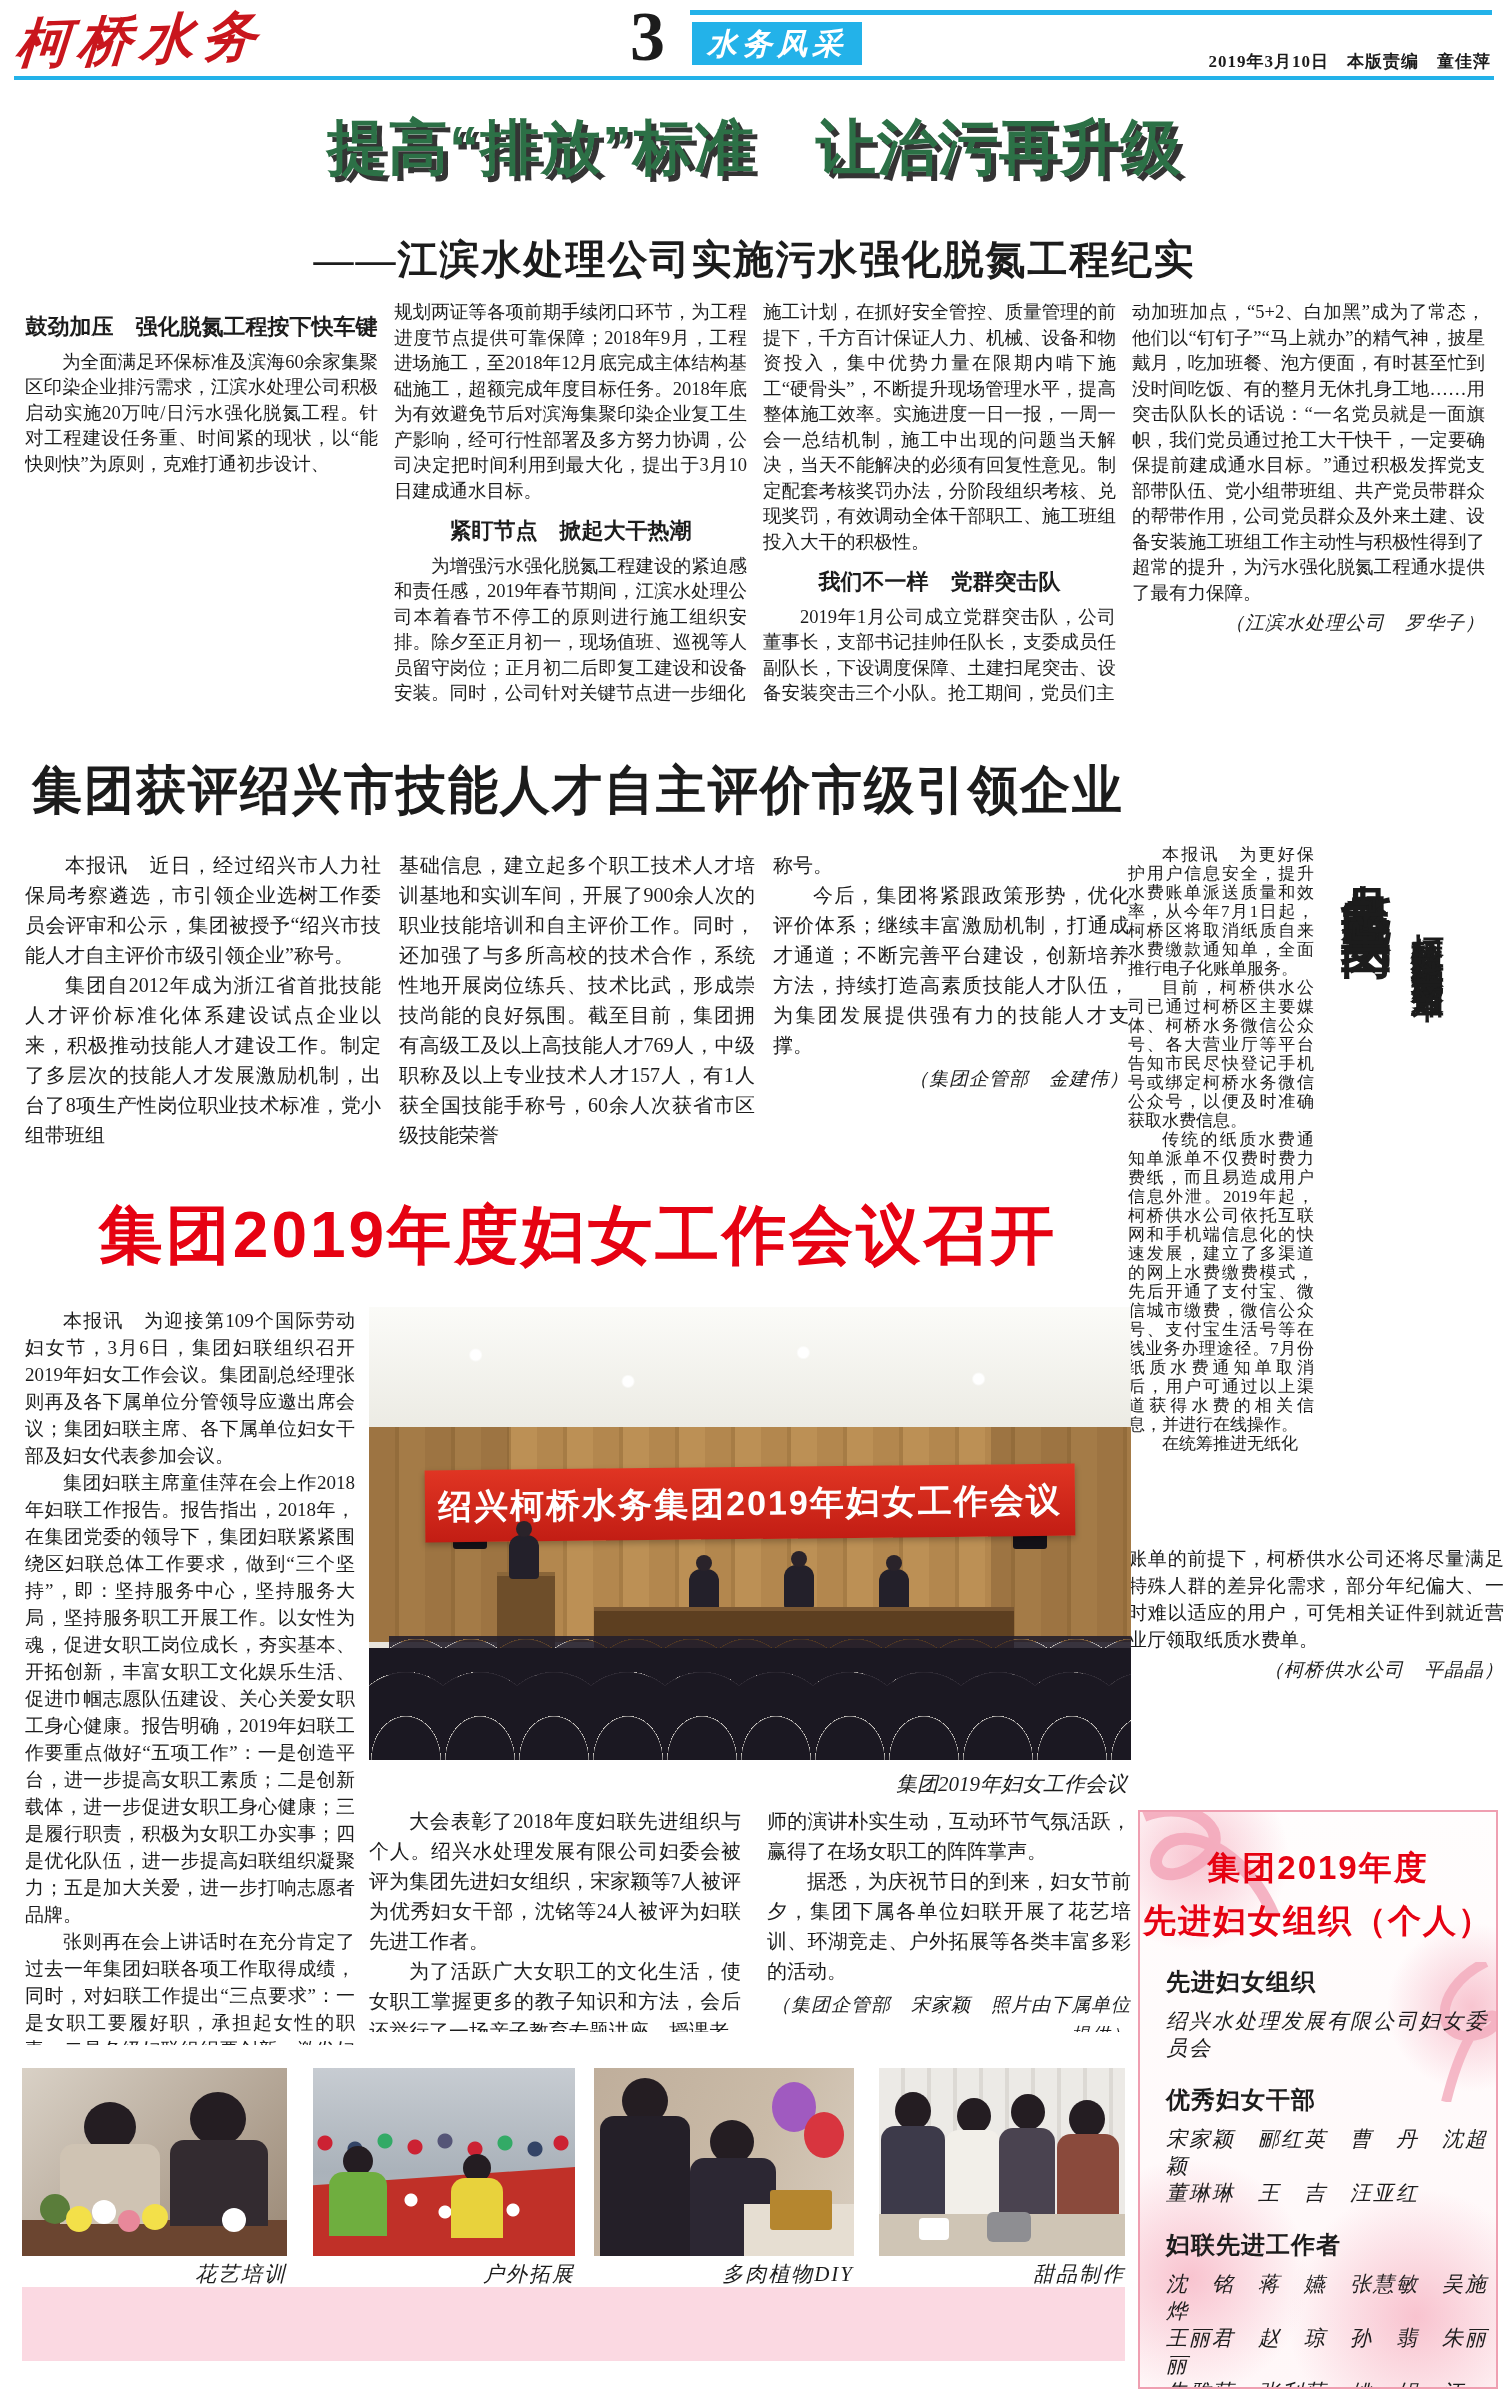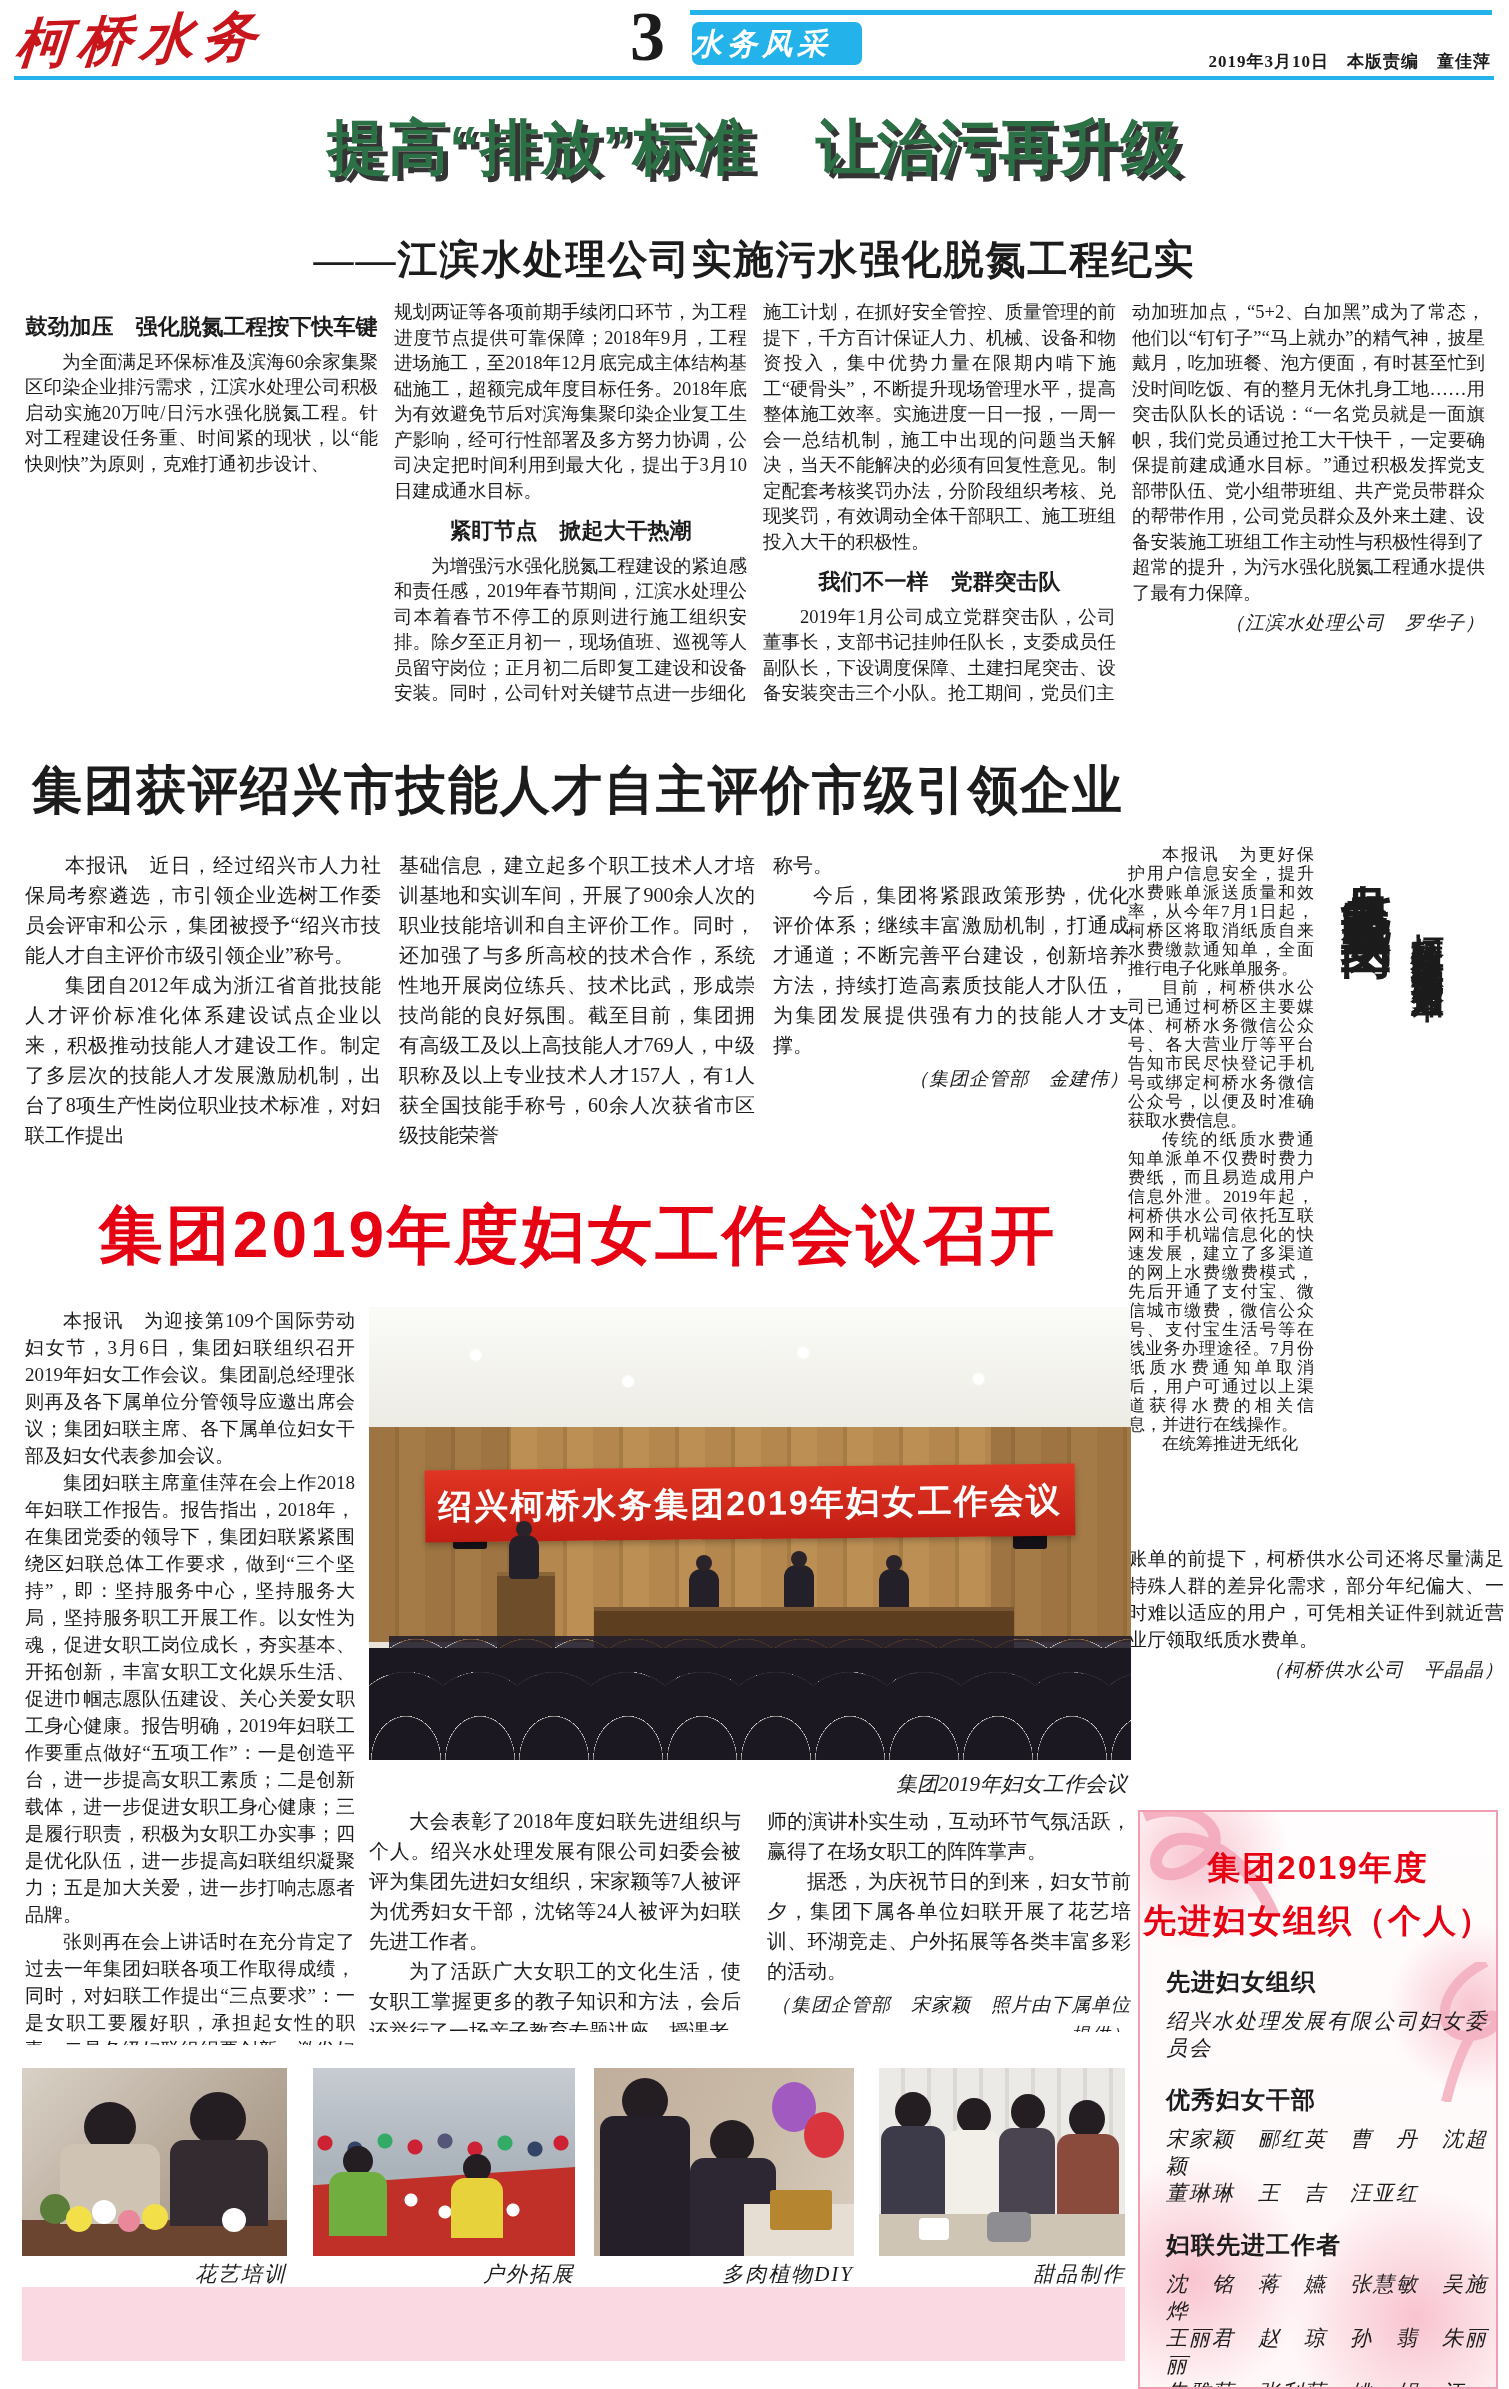--- a/index.html
+++ b/index.html
@@ -10,21 +10,21 @@
   p{margin:0;}
   .ind{text-indent:2em;}
   .just{text-align:justify;text-justify:inter-ideograph;}
 
   
   .masthead{left:16px;top:4px;font-size:54px;font-weight:bold;font-style:italic;color:#c9161d;
             letter-spacing:8px;transform:skewX(-6deg) rotate(-2deg);}
   .rule-top{left:690px;top:10px;width:802px;height:5px;background:#23b2e9;}
   .pagenum{left:630px;top:2px;font-size:70px;font-weight:bold;line-height:1;}
   .section-box{left:692px;top:22px;width:170px;height:43px;background:#23b2e9;color:#fff;
-               font-size:30px;font-weight:bold;font-style:italic;line-height:43px;letter-spacing:5px;border-radius:7px;}
+               font-size:30px;font-weight:bold;font-style:italic;text-align:center;line-height:43px;letter-spacing:5px;}
   .dateline{right:18px;top:50px;font-size:17px;font-weight:bold;letter-spacing:1px;}
   .rule-full{left:14px;top:76px;width:1480px;height:4px;background:#23b2e9;}
 
   
   .a1-head{left:0;top:108px;width:1509px;text-align:center;font-size:60px;font-weight:900;
            color:#2c7046;letter-spacing:1px;text-shadow:5px 5px 0 rgba(30,30,30,.9);}
   .a1-sub{left:0;top:232px;width:1509px;text-align:center;font-size:40px;font-weight:bold;letter-spacing:2px;}
   .a1-cols{left:25px;top:300px;width:1462px;display:flex;gap:16px;height:452px;overflow:hidden;}
   .a1-cols .col{width:353px;font-size:18.5px;line-height:25.5px;}
   .subhead{text-align:center;font-family:"Liberation Sans","DejaVu Sans",sans-serif;
@@ -141,21 +141,21 @@
       <p>动加班加点，“5+2、白加黑”成为了常态，他们以“钉钉子”“马上就办”的精气神，披星戴月，吃加班餐、泡方便面，有时甚至忙到没时间吃饭、有的整月无休扎身工地……用突击队队长的话说：“一名党员就是一面旗帜，我们党员通过抢工大干快干，一定要确保提前建成通水目标。”通过积极发挥党支部带队伍、党小组带班组、共产党员带群众的帮带作用，公司党员群众及外来土建、设备安装施工班组工作主动性与积极性得到了超常的提升，为污水强化脱氮工程通水提供了最有力保障。</p>
       <p class="sig">（江滨水处理公司　罗华子）</p>
     </div>
   </div>
 
   <div class="abs" id="a2">
     <h2 class="a2-head sans">集团获评绍兴市技能人才自主评价市级引领企业</h2>
     <div class="a2-cols just">
       <div class="col">
         <p class="ind">本报讯　近日，经过绍兴市人力社保局考察遴选，市引领企业选树工作委员会评审和公示，集团被授予“绍兴市技能人才自主评价市级引领企业”称号。</p>
-        <p class="ind">集团自2012年成为浙江省首批技能人才评价标准化体系建设试点企业以来，积极推动技能人才建设工作。制定了多层次的技能人才发展激励机制，出台了8项生产性岗位职业技术标准，对妇联工作提出</p>
+        <p class="ind">集团自2012年成为浙江省首批技能人才评价标准化体系建设试点企业以来，积极推动技能人才建设工作。制定了多层次的技能人才发展激励机制，出台了8项生产性岗位职业技术标准，党小组带班组</p>
       </div>
       <div class="col">
         <p>基础信息，建立起多个职工技术人才培训基地和实训车间，开展了900余人次的职业技能培训和自主评价工作。同时，还加强了与多所高校的技术合作，系统性地开展岗位练兵、技术比武，形成崇技尚能的良好氛围。截至目前，集团拥有高级工及以上高技能人才769人，中级职称及以上专业技术人才157人，有1人获全国技能手称号，60余人次获省市区级技能荣誉</p>
       </div>
       <div class="col">
         <p>称号。</p>
         <p class="ind">今后，集团将紧跟政策形势，优化评价体系；继续丰富激励机制，打通成才通道；不断完善平台建设，创新培养方法，持续打造高素质技能人才队伍，为集团发展提供强有力的技能人才支撑。</p>
         <p class="sig">（集团企管部　金建伟）</p>
       </div>
     </div>

